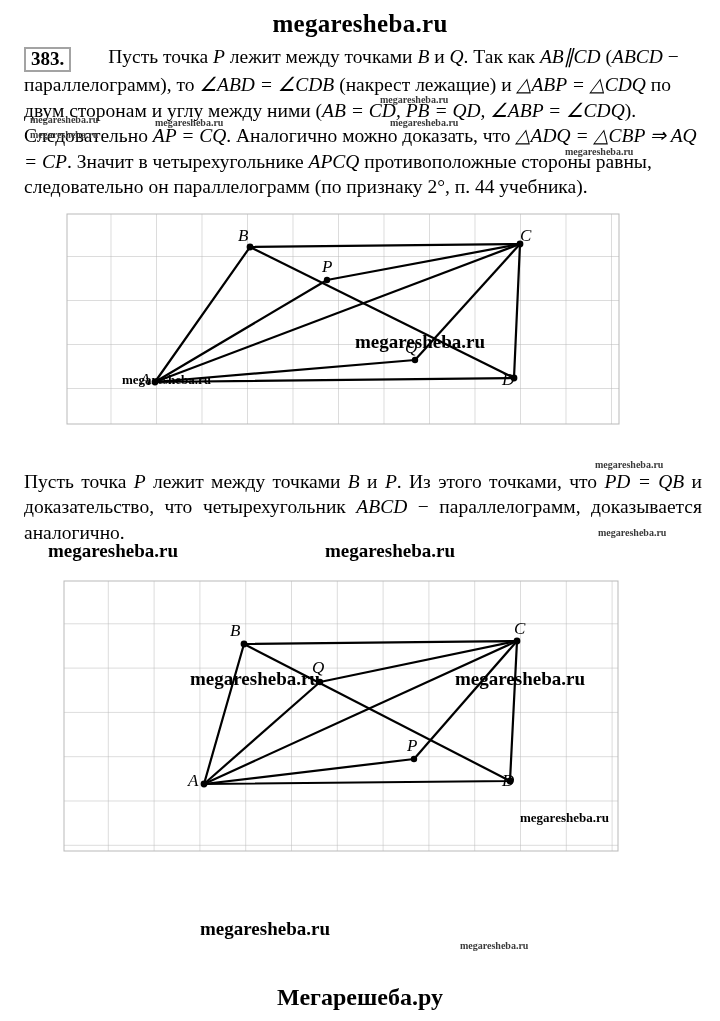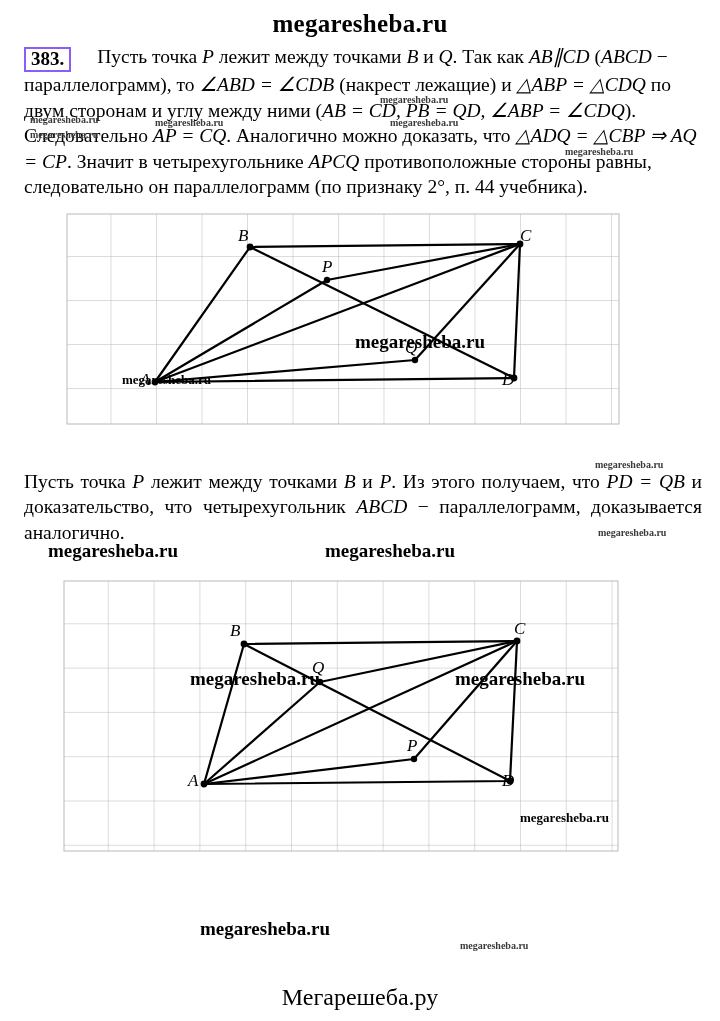--- a/index.html
+++ b/index.html
@@ -31,27 +31,27 @@
     padding-top: 10px;
     color: #000;
   }
   
   .problem {
     margin: 6px 18px 0 24px;
     position: relative;
   }
   .num-box {
     display: inline-block;
-    border: 2px solid #8b5cf6;
+    border: 2px solid #a3a3a3;
     padding: 0px 5px 1px 5px;
     font-weight: bold;
     font-size: 19px;
     line-height: 20px;
     vertical-align: -2px;
-    margin-right: 12px;
+    margin-right: 23px;
     font-family: "Liberation Serif", serif;
   }
   .ptext {
     font-size: 19.5px;
     line-height: 25.5px;
     text-align: justify;
     text-justify: inter-word;
     margin-left: 14px;
   }
   .ptext i, .math {
@@ -106,21 +106,21 @@
   .wm-sm { font-size: 10px; }
   .wm-grey { color: #3a3a3a; }
   
   .brand-bottom {
     position: absolute;
     left: 0;
     right: 0;
     bottom: 10px;
     text-align: center;
     font-family: "Liberation Serif", serif;
-    font-weight: normal;
+    font-weight: bold;
     font-size: 24px;
   }
 </style>
 </head>
 <body>
 
 <div class="page">
 
   <div class="site-title">megaresheba.ru</div>
 
@@ -155,21 +155,21 @@
     </svg>
     <span class="pt-label" style="left:173px; top:14px;">B</span>
     <span class="pt-label" style="left:455px; top:14px;">C</span>
     <span class="pt-label" style="left:257px; top:45px;">P</span>
     <span class="pt-label" style="left:340px; top:126px;">Q</span>
     <span class="pt-label" style="left:75px; top:158px;">A</span>
     <span class="pt-label" style="left:437px; top:158px;">D</span>
   </div>
 
   <div class="mid-par" style="margin-top:42px;">
-    <span>Пусть точка </span><i>P</i><span> лежит между точками </span><i>B</i><span> и </span><i>P</i><span>. Из этого получаем, что </span><i>PD = QB</i><span> и доказательство, что четырехугольник </span><i>ABCD</i><span> − параллелограмм, доказывается аналогично.</span>
+    <span>Пусть точка </span><i>P</i><span> лежит между точками </span><i>B</i><span> и </span><i>P</i><span>. Из этого точками, что </span><i>PD = QB</i><span> и доказательство, что четырехугольник </span><i>ABCD</i><span> − параллелограмм, доказывается аналогично.</span>
   </div>
 
   <div class="figure-wrap fig2" style="margin-top:34px;">
     <svg class="grid-svg" width="562" height="275" viewBox="0 0 562 275">
       <defs>
         <pattern id="g2" width="45.8" height="44.3" patternUnits="userSpaceOnUse">
           <path d="M 45.8 0 L 0 0 0 44.3" fill="none" stroke="#b9b9b9" stroke-width="1"></path>
         </pattern>
       </defs>
       <rect x="2" y="2" width="554" height="270" fill="url(#g2)" stroke="#b9b9b9" stroke-width="1"></rect>

